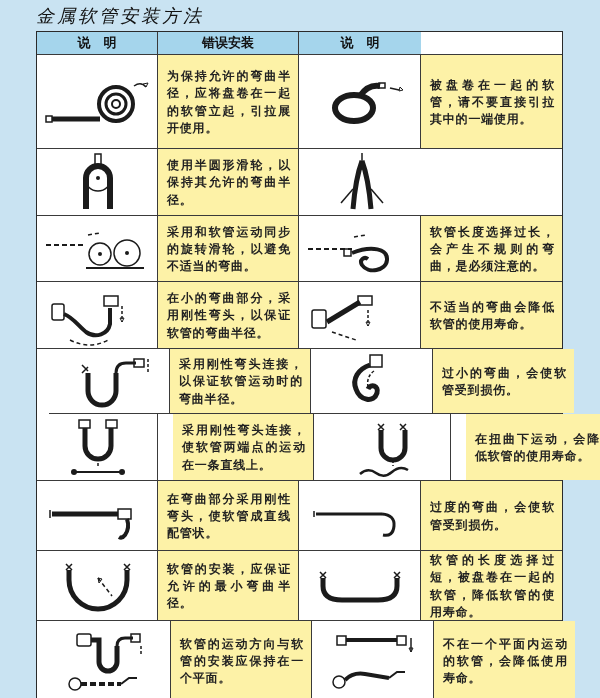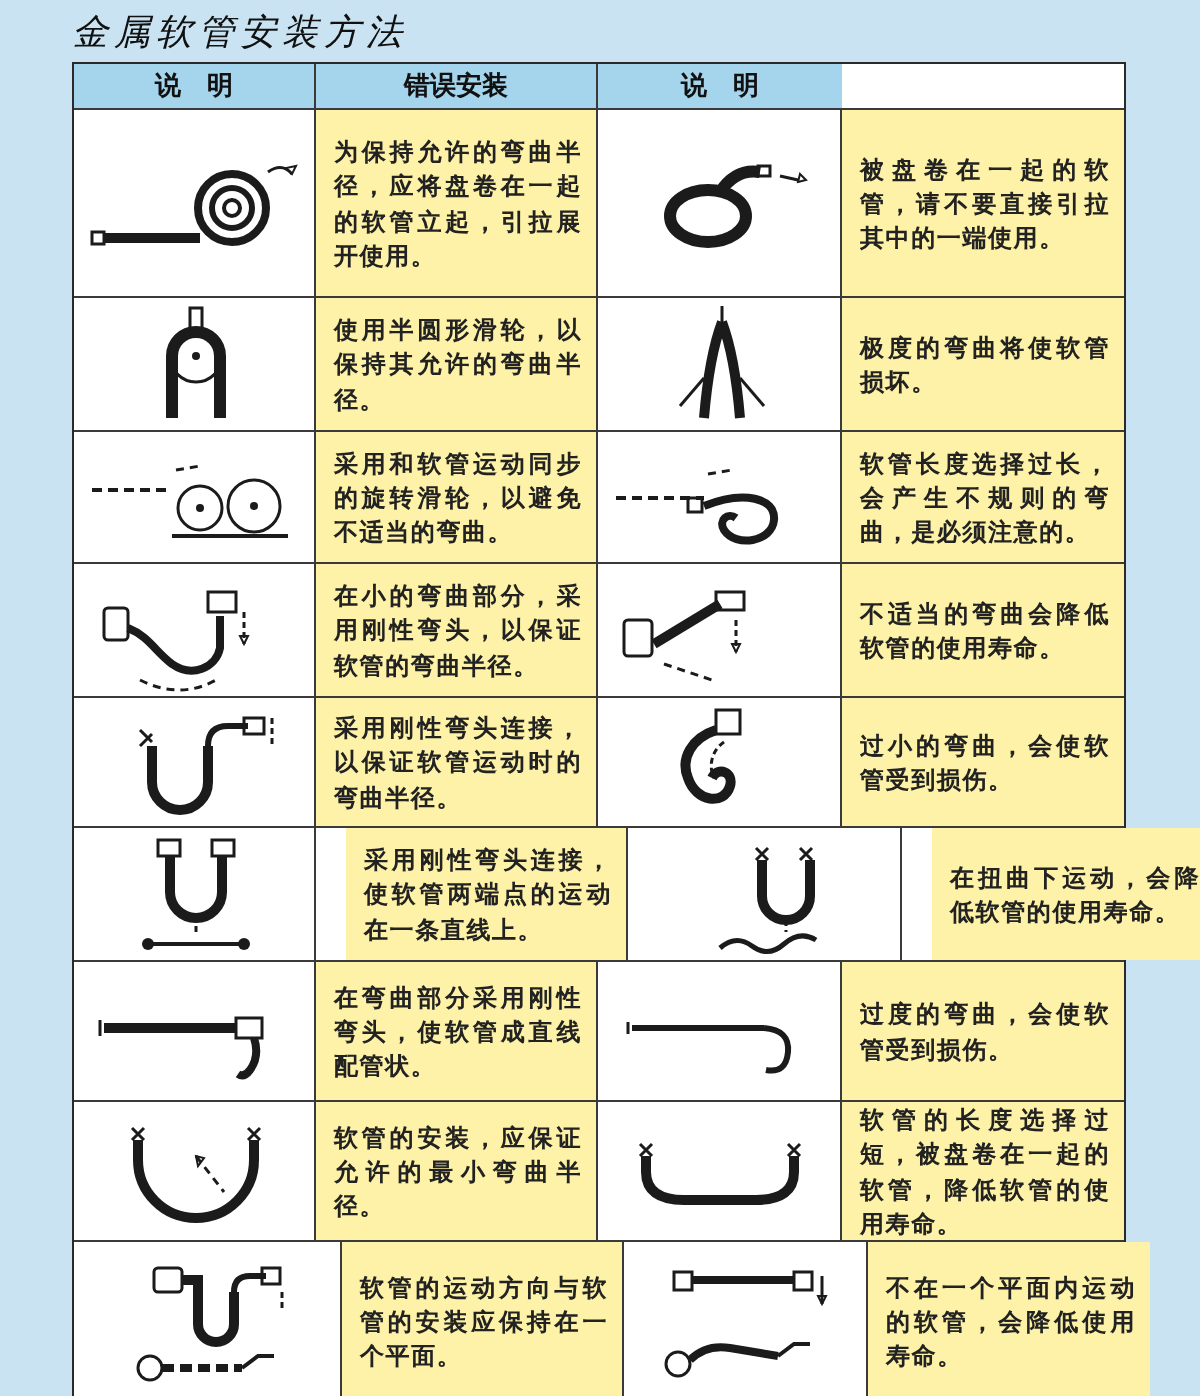--- a/index.html
+++ b/index.html
@@ -53,21 +53,21 @@
   }
   .desc-cell span {
     font-size:12px;
     font-weight:bold;
     line-height:1.42;
     letter-spacing:0.8px;
     text-align:justify;
     color:#222;
   }
   .r1 { height:94px; } .r2 { height:67px; } .r3 { height:66px; }
-  .r4 { height:67px; } .r5 { height:65px; } .r6 { height:67px;gap:15px; }
+  .r4 { height:67px; } .r5 { height:65px;margin-left:12px; } .r6 { height:67px;gap:15px; }
   .r7 { height:70px; } .r8 { height:70px; } .r9 { height:79px; }
   svg { display:block; }
   .hose { stroke:#1b1b1b; fill:none; }
 </style>
 </head>
 <body>
 
 <h1 class="page-title">金属软管安装方法</h1>
 
 <div class="hose-table">
@@ -120,23 +120,20 @@
       <span>使用半圆形滑轮，以保持其允许的弯曲半径。</span>
     </div>
     <div class="cell img-cell">
       <svg width="115" height="62" viewBox="0 0 115 62">
         <path class="hose" d="M50,58 C52,34 56,18 59,10" stroke-width="5"></path>
         <path class="hose" d="M68,58 C66,34 62,18 59,10" stroke-width="5"></path>
         <path class="hose" d="M59,10 L59,2" stroke-width="1.5"></path>
         <path class="hose" d="M38,52 L50,38" stroke-width="1.5"></path>
         <path class="hose" d="M80,52 L68,38" stroke-width="1.5"></path>
       </svg>
-    </div>
-    <div class="cell desc-cell">
-      <span>极度的弯曲将使软管损坏。</span>
     </div>
   </div>
 
   <div class="t-row r3">
     <div class="cell img-cell">
       <svg width="115" height="60" viewBox="0 0 115 60">
         <path class="hose" d="M6,26 L44,26" stroke-width="2" stroke-dasharray="5,3"></path>
         <path class="hose" d="M48,16 l12,-2" stroke-width="1.5" stroke-dasharray="4,3"></path>
         <circle class="hose" cx="60" cy="35" r="11" stroke-width="1.5"></circle>
         <circle cx="60" cy="35" r="2" fill="#1b1b1b"></circle>

